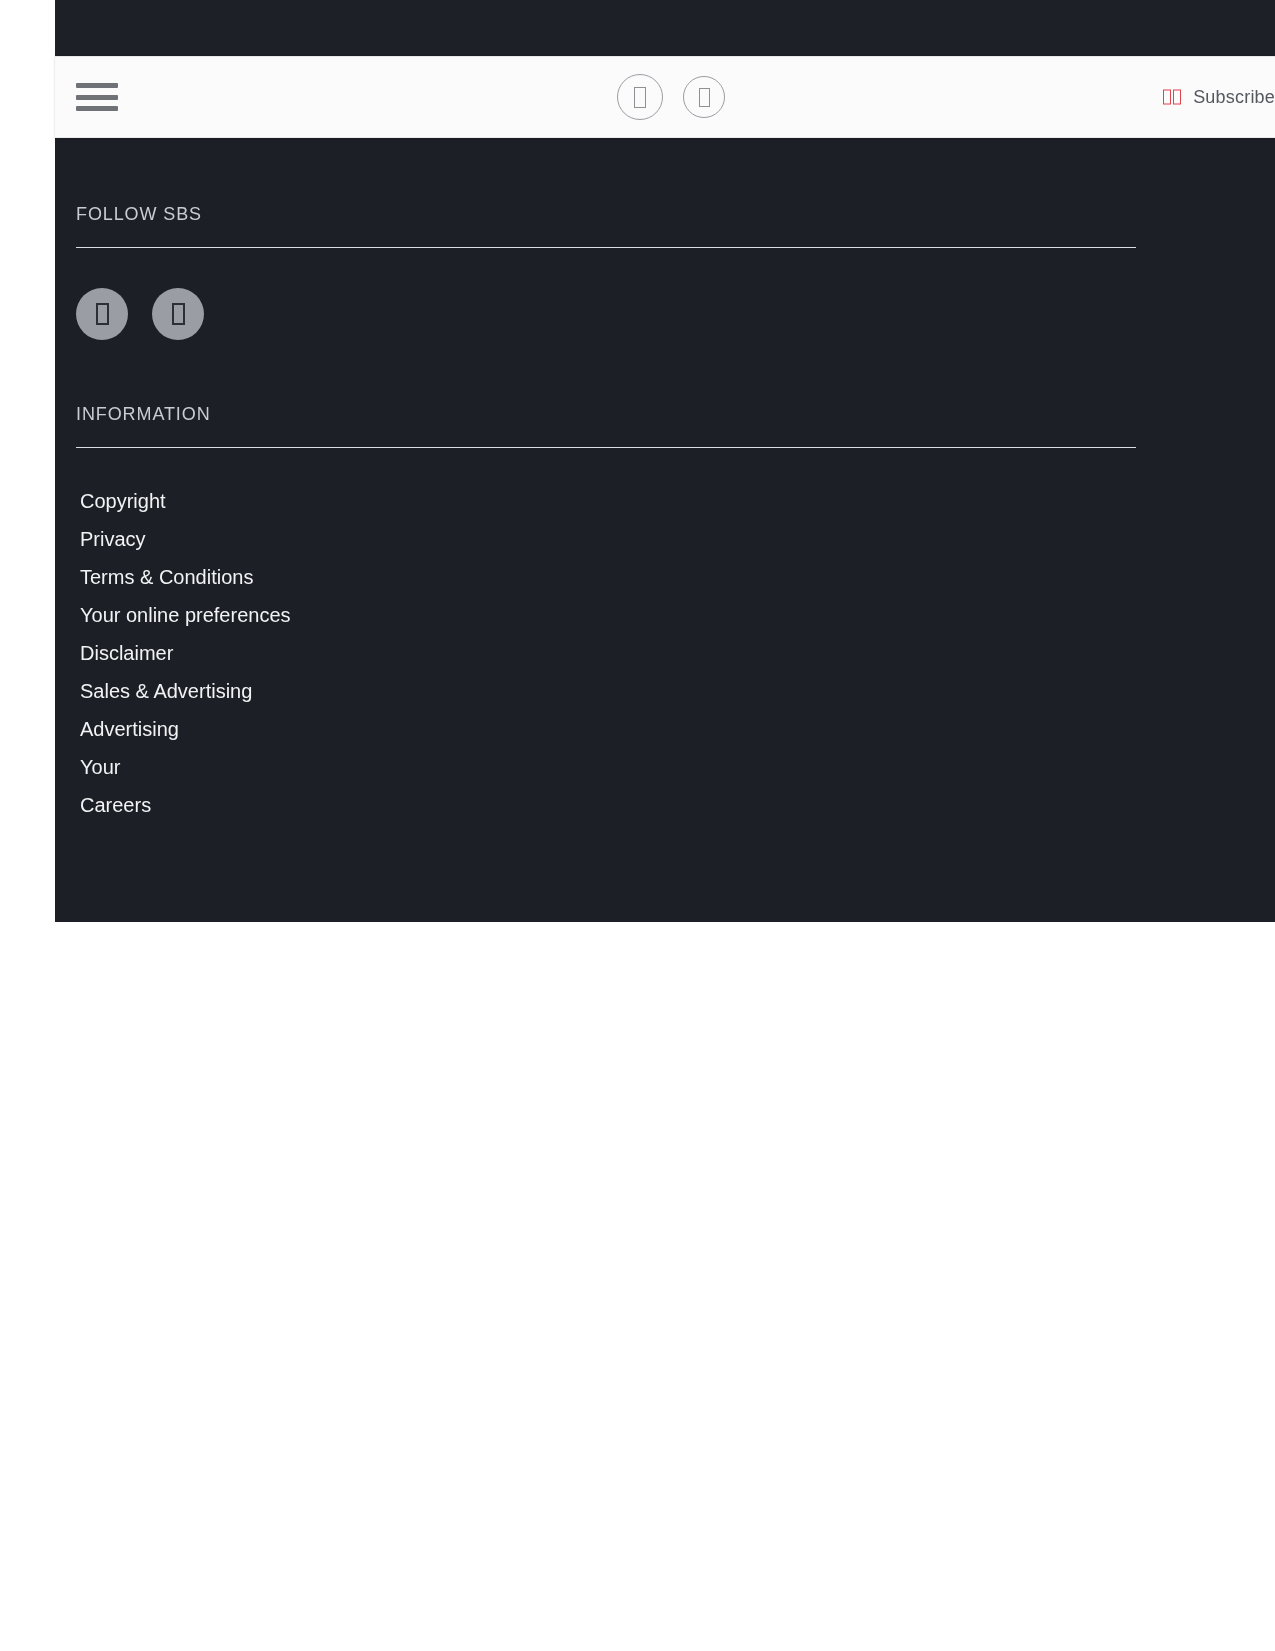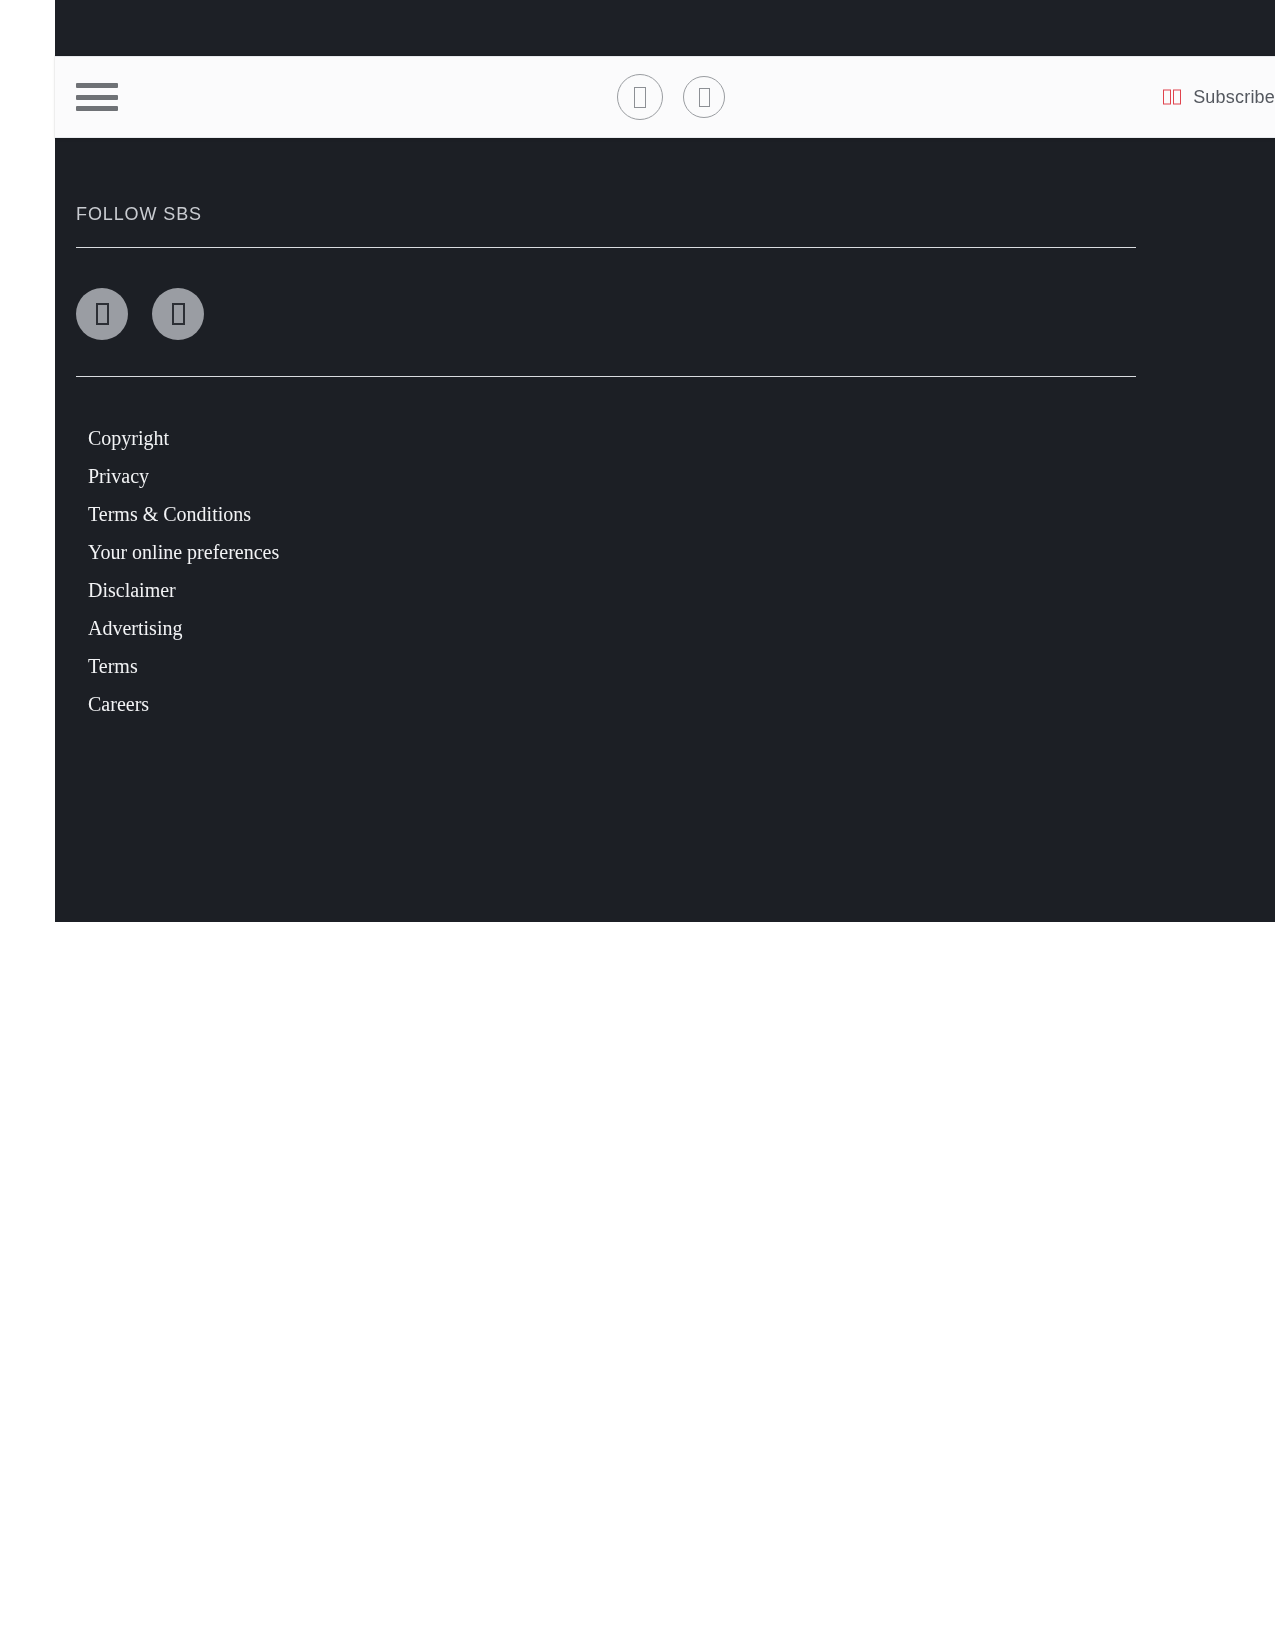--- a/index.html
+++ b/index.html
@@ -180,23 +180,22 @@
   .social-btn .tofu-dark {
     display: inline-block;
     width: 13px;
     height: 22px;
     border: 2px solid #2c2f35;
     background: transparent;
   }
 
   .info-list {
     list-style: none;
-    margin: 12px;
+    margin: 4px;
     padding: 30px 0 0 0;
-    font-family: Liberation Serif, serif;
   }
   .info-list li { margin: 0; }
   .info-list a {
     display: inline-block;
     color: #f2f3f5;
     font-size: 20px;
     text-decoration: none;
     padding: 8px 0;
     line-height: 1.1;
   }
@@ -244,43 +243,47 @@
 
         <div class="social-row">
           <button class="social-btn">
             <span class="tofu-dark"></span>
           </button>
           <button class="social-btn">
             <span class="tofu-dark"></span>
           </button>
         </div>
 
+        <h2 class="footer-heading">INFORMATION</h2>
         <div class="footer-rule"></div>
 
         <ul class="info-list">
           <li>
             <a href="#">Copyright</a>
           </li>
           <li>
             <a href="#">Privacy</a>
           </li>
           <li>
             <a href="#">Terms &amp; Conditions</a>
           </li>
           <li>
             <a href="#">Your online preferences</a>
           </li>
           <li>
             <a href="#">Disclaimer</a>
           </li>
           <li>
+            <a href="#">Sales &amp; Advertising</a>
+          </li>
+          <li>
             <a href="#">Advertising</a>
           </li>
           <li>
-            <a href="#">Terms</a>
+            <a href="#">Your</a>
           </li>
           <li>
             <a href="#">Careers</a>
           </li>
         </ul>
 
       </div>
     </footer>
 
   </div>

